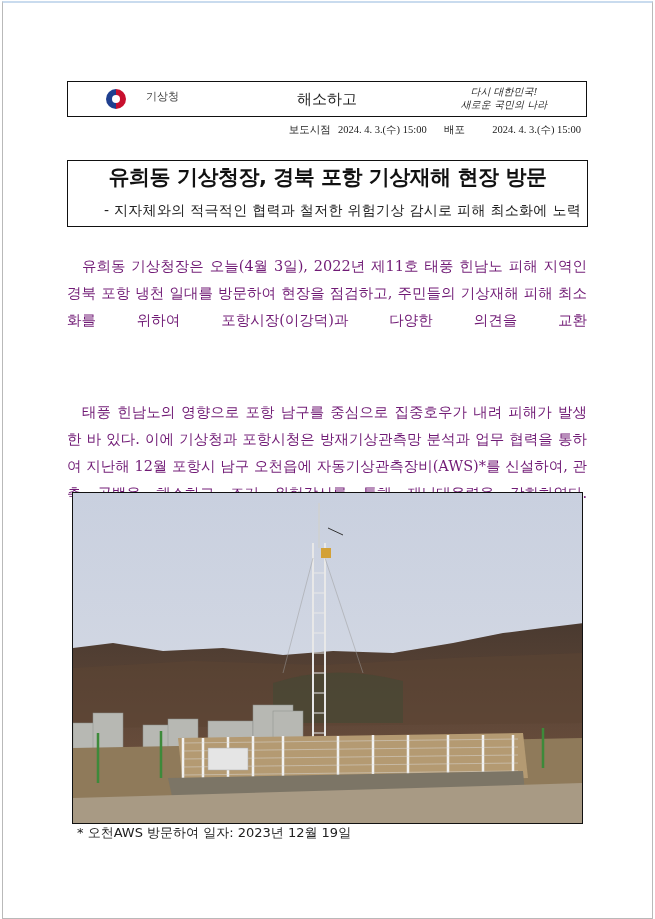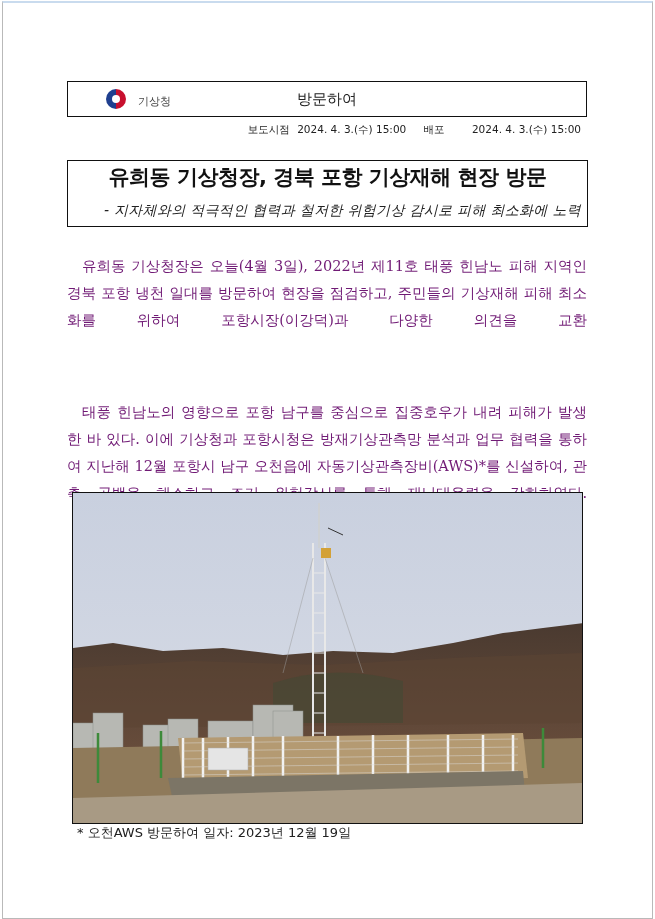--- a/index.html
+++ b/index.html
@@ -2,41 +2,41 @@
 <html><head>
 <meta charset="utf-8">
 <style>
   html, body { margin:0; padding:0; background:#ffffff; }
   body { width:655px; height:919px; position:relative; overflow:hidden;
          font-family:"DejaVu Sans", sans-serif; color:#111; }
   .page { position:absolute; left:2px; top:1px; width:649px; height:915px;
           border:1px solid #b9b9b9; border-top:2px solid #c9dbee; background:#fff; }
   .header-box { position:absolute; left:67px; top:81px; width:520px; height:36px;
                 border:1.5px solid #111; box-sizing:border-box; }
-  .logo { position:absolute; left:38px; top:7px; display:flex; align-items:flex-end; gap:12px; }
+  .logo { position:absolute; left:38px; top:7px; display:flex; align-items:flex-start; gap:20px; }
   .logo-mark { width:20px; height:20px; border-radius:50%;
                background:conic-gradient(#c8102e 0deg 180deg, #1f3f8f 180deg 360deg);
                position:relative; }
   .logo-mark::after { content:""; position:absolute; left:6px; top:6px; width:8px; height:8px;
                       background:#fff; border-radius:50%; }
   .logo-text { font-size:11px; color:#444; }
   .doc-type { position:absolute; left:0; right:0; top:8px; text-align:center;
               font-size:15px; color:#222; }
   .slogan { position:absolute; right:22px; top:3px; width:120px; text-align:center;
             font-family:"DejaVu Serif", serif; font-style:italic; font-size:10px;
             line-height:13px; color:#222; }
   .release-line { position:absolute; right:70px; top:123px; font-size:10.5px; color:#222;
                   white-space:nowrap; }
-  .release-line span { margin-right:4px; }
+  .release-line span { margin-right:4px;font-family:Liberation Serif, serif; }
   .title-box { position:absolute; left:67px; top:160px; width:521px; height:67px;
                border:1.5px solid #111; box-sizing:border-box; }
   .title { position:absolute; left:0; right:0; top:2px; text-align:center;
            font-size:21px; font-weight:bold; letter-spacing:-0.5px; color:#111; }
   .subtitle { position:absolute; left:10px; right:6px; top:41px; text-align:right;
-              font-size:14px; color:#222; letter-spacing:0.3px;font-style:italic; }
+              font-size:14px; color:#222; letter-spacing:0.3px; }
   .para { position:absolute; left:67px; width:520px; font-family:"DejaVu Serif", serif;
           font-size:14.5px; line-height:27px; color:#701a75; text-align:justify;
           text-align-last:justify; }
   .para .last { text-align-last:left; display:block; }
   .para1 { top:253px; }
   .para2 { top:376px;margin-top:23px; }
   .photo { position:absolute; left:72px; top:492px; width:511px; height:332px;
            border:1.5px solid #111; box-sizing:border-box; overflow:hidden; }
   .caption { position:absolute; left:77px; top:824px; font-size:13px; color:#222; }
 </style>
@@ -44,21 +44,25 @@
 <body>
 
 <div class="page">
 </div>
 
 <div class="header-box">
   <div class="logo">
     <span class="logo-mark"></span>
     <span class="logo-text">기상청</span>
   </div>
-  <div class="doc-type">방문하여</div>
+  <div class="doc-type">해소하고</div>
+  <div class="slogan">
+    <div>다시 대한민국!</div>
+    <div>새로운 국민의 나라</div>
+  </div>
 </div>
 
 <div class="release-line">
   <span>보도시점</span>
   <span style="margin-right:14px">2024. 4. 3.(수) 15:00</span>
   <span style="margin-right:24px">배포</span>
   <span>2024. 4. 3.(수) 15:00</span>
 </div>
 
 <div class="title-box">

